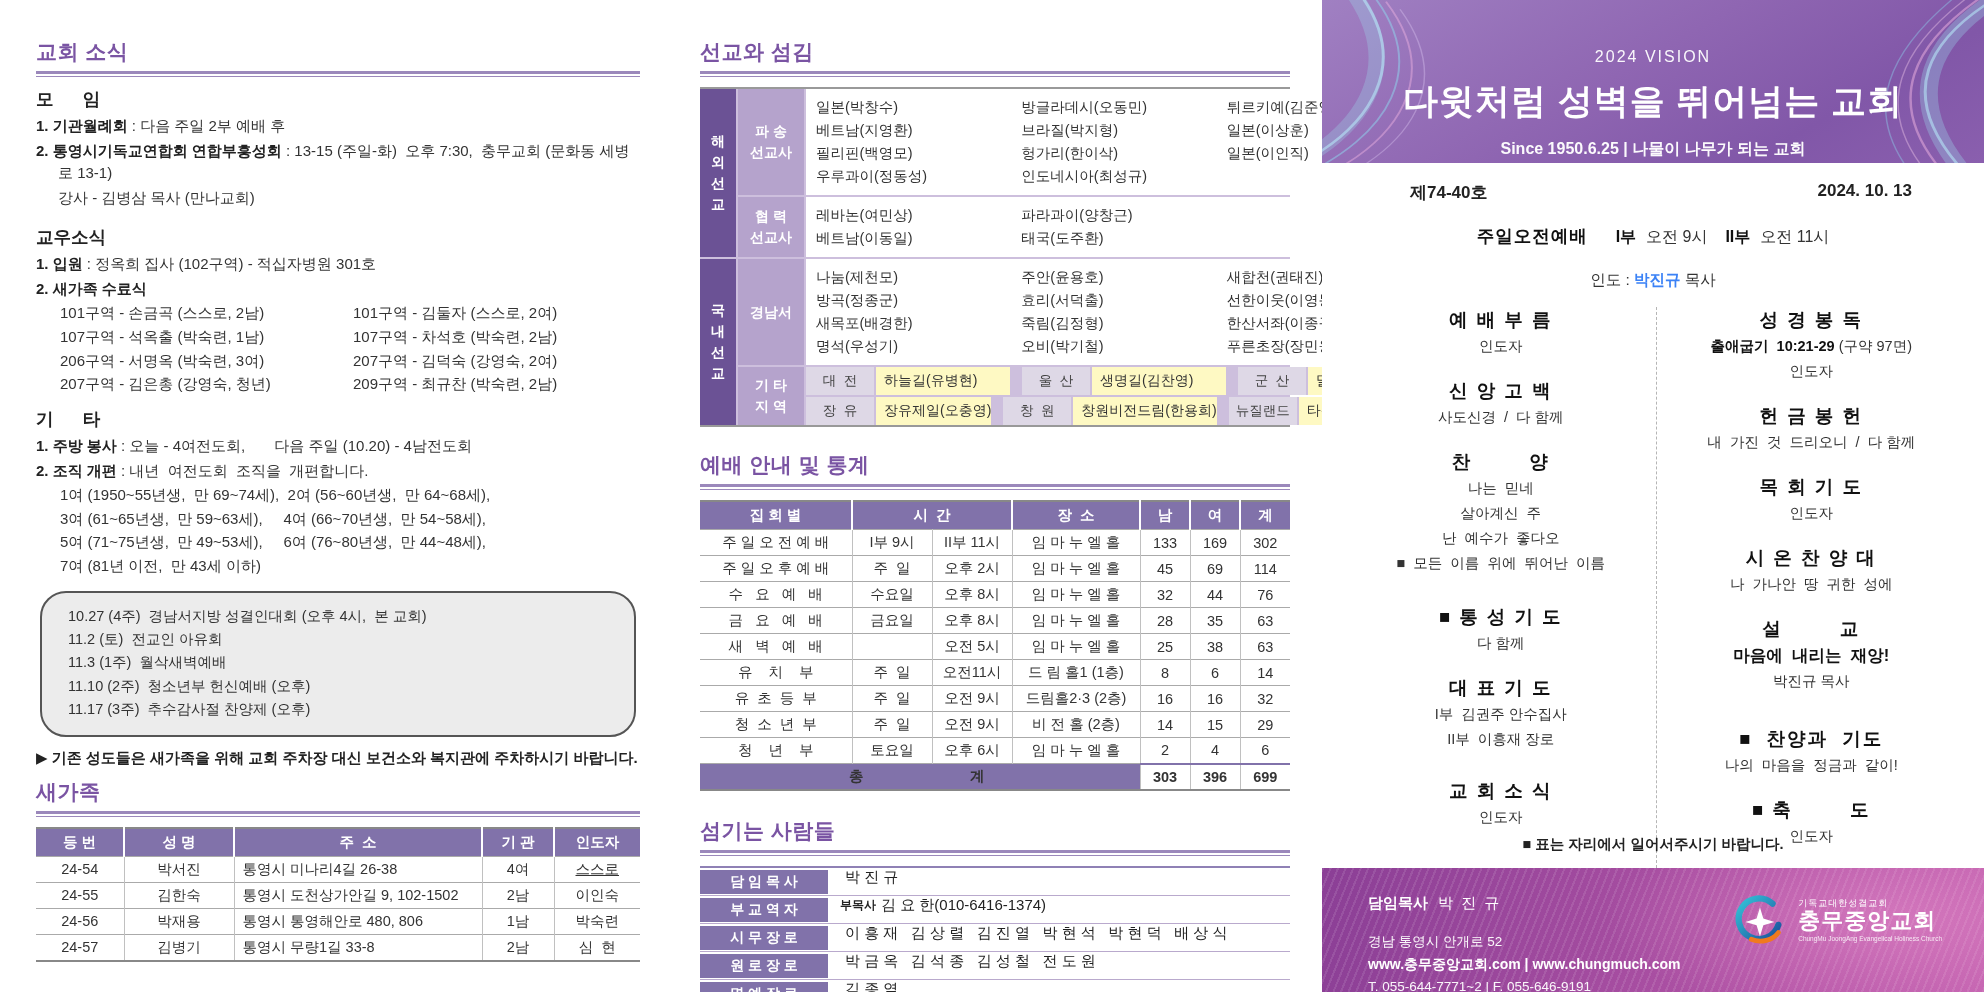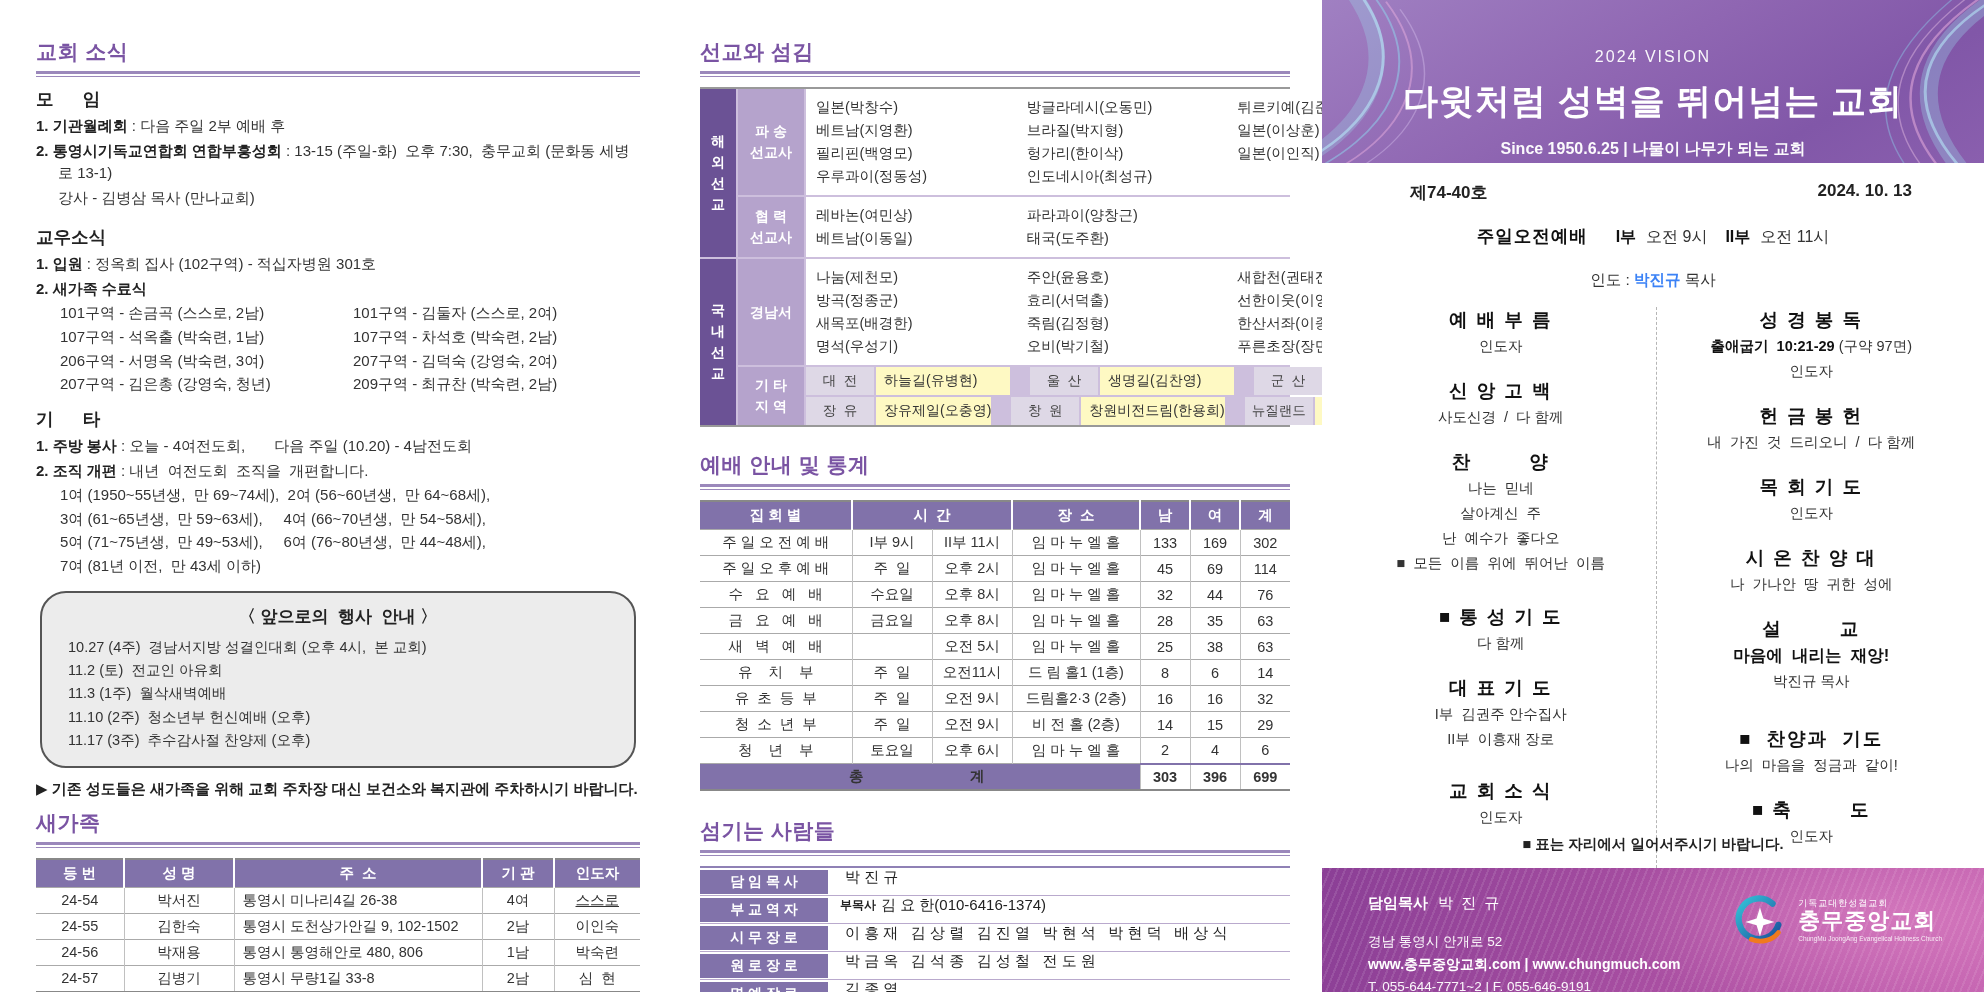--- a/index.html
+++ b/index.html
@@ -45,21 +45,21 @@
   
   .mtable{display:grid;grid-template-columns:36px 66px 1fr;gap:2px;background:#cdbfdd;
           border-top:2px solid #999;border-bottom:2px solid #999;margin-top:4px;}
   .mg{background:#6b5295;color:#fff;font-weight:800;font-size:14px;display:flex;align-items:center;justify-content:center;}
   .mg .vtxt{width:15px;word-break:break-all;line-height:1.5;text-align:center;}
   .ms{background:#b5a3cc;color:#fff;font-weight:800;font-size:14px;display:flex;align-items:center;
       justify-content:center;text-align:center;white-space:pre-line;line-height:1.5;}
   .mc{background:#fff;padding:8px 10px;display:flex;}
   .ncol{flex:1;display:flex;flex-direction:column;gap:2px;}
   .nm{font-size:14.5px;color:#333;line-height:1.45;white-space:pre;}
-  .mce{display:flex;gap:20px;background:#cdbfdd;}
+  .mce{display:flex;gap:12px;background:#cdbfdd;}
   .pair{flex:1;display:flex;gap:2px;background:#cdbfdd;}
   .pl{background:#ded8e6;width:64px;display:flex;align-items:center;justify-content:center;
       font-size:13.5px;color:#444;white-space:pre;padding:5px 2px;}
   .pv{background:#fef9c3;flex:1;display:flex;align-items:center;padding-left:8px;font-size:14px;white-space:pre;}
 
   
   .stable{border-top:2px solid #8f81b5;border-bottom:2px solid #8f81b5;margin-top:4px;}
   .srow{display:flex;align-items:flex-start;border-bottom:1.5px solid #b9a9cd;}
   .srow:last-child{border-bottom:none;}
   .sl{width:128px;background:#8172aa;color:#fff;font-weight:800;font-size:14px;text-align:center;
@@ -148,21 +148,20 @@
   <p class="item"><span class="no">2.</span> <span class="lead">조직 개편</span><span> : 내년  여전도회  조직을  개편합니다.</span></p>
   <div>
 
   <div class="indent">1여 (1950~55년생,  만 69~74세),  2여 (56~60년생,  만 64~68세),</div>
       <div class="indent">3여 (61~65년생,  만 59~63세),     4여 (66~70년생,  만 54~58세),</div>
       <div class="indent">5여 (71~75년생,  만 49~53세),     6여 (76~80년생,  만 44~48세),</div>
       <div class="indent">7여 (81년 이전,  만 43세 이하)</div>
     </div>
 
   <div class="events-box">
-    <div class="events-title">〈 앞으로의  행사  안내 〉</div>
     <div>
 
     <div class="events-line">10.27 (4주)  경남서지방 성결인대회 (오후 4시,  본 교회)</div>
         <div class="events-line">11.2 (토)  전교인 아유회</div>
         <div class="events-line">11.3 (1주)  월삭새벽예배</div>
         <div class="events-line">11.10 (2주)  청소년부 헌신예배 (오후)</div>
         <div class="events-line">11.17 (3주)  추수감사절 찬양제 (오후)</div>
       </div>
   </div>
 

